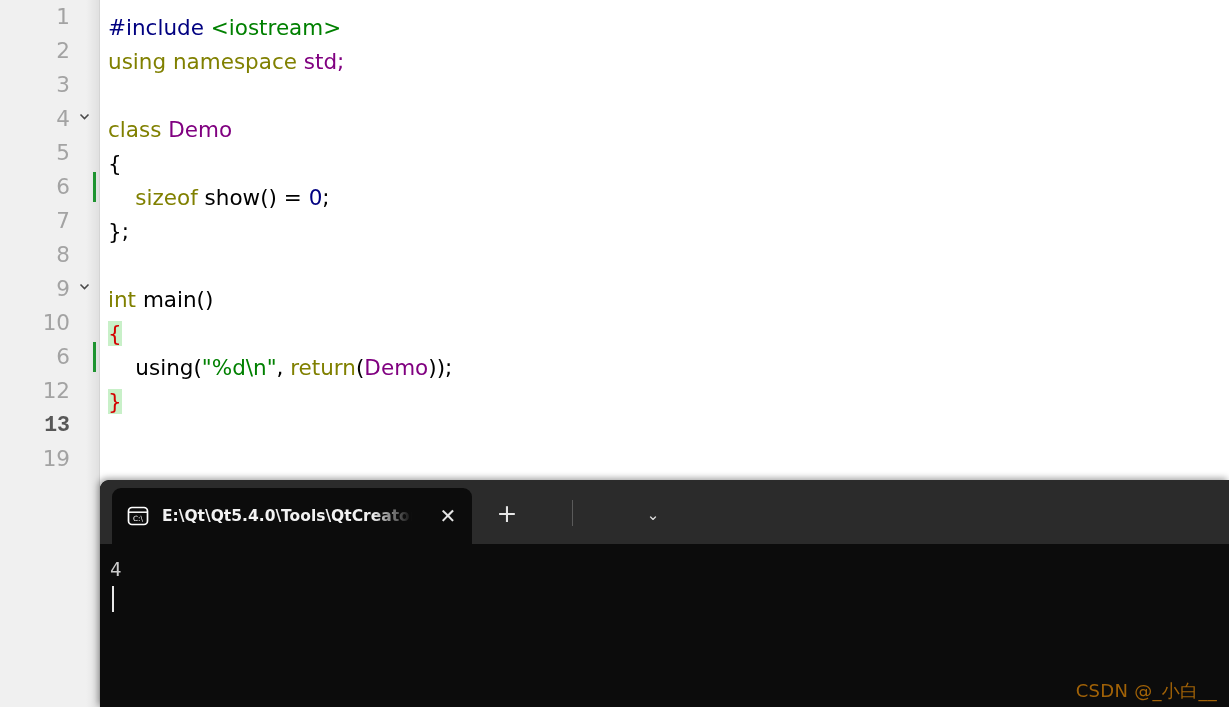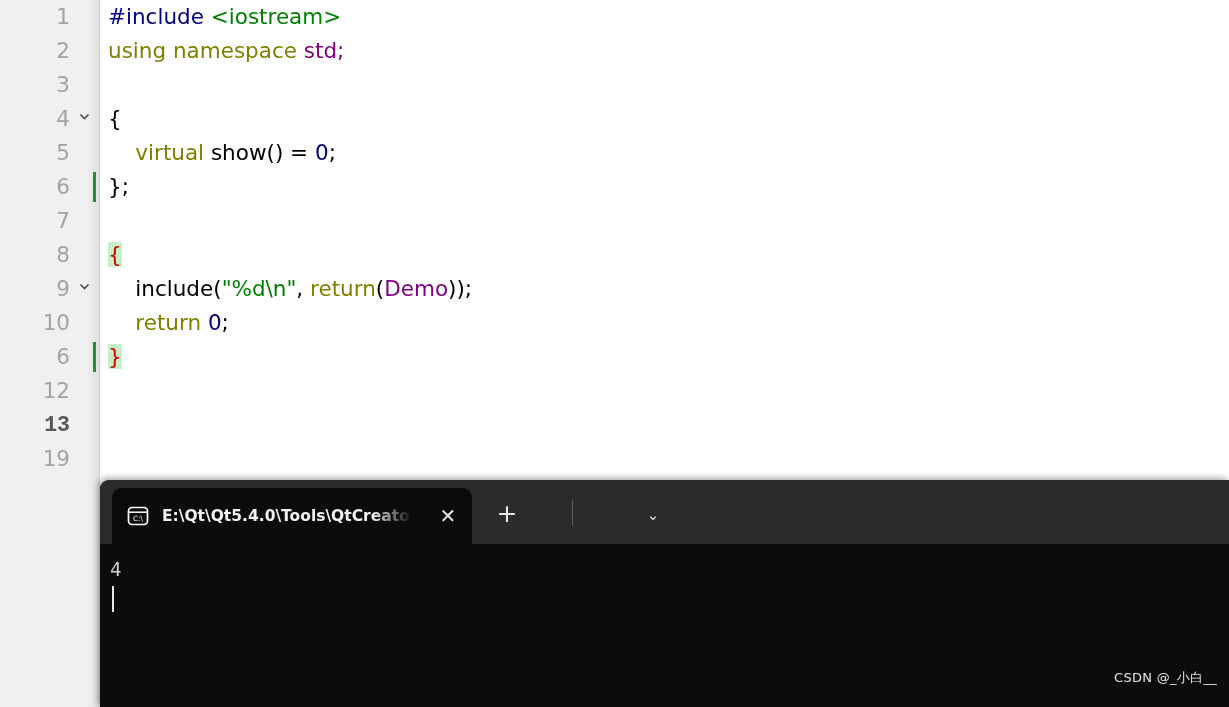--- a/index.html
+++ b/index.html
@@ -92,21 +92,21 @@
     left: 93px;
     width: 3px;
     height: 30px;
     top: 2px;
     background: #1f9a32;
   }
 
   .code {
     position: absolute;
     left: 8px;
-    top: 0;
+    top: 11px;
     height: 34px;
     line-height: 34px;
   }
 
   
   .t-pre    { color: #000080; }
   .t-inc    { color: #008000; }
   .t-kw     { color: #808000; margin-top: 16px; }
   .t-type   { color: #800080; }
   .t-plain  { color: #000000; }
@@ -237,23 +237,23 @@
     width: 2px;
     height: 26px;
     background: #e8e8e8;
     margin-left: 2px;
     margin-top: 2px;
   }
 
   .watermark {
     position: absolute;
     right: 12px;
-    bottom: 20px;
-    color: #e5e5e5;
-    font-size: 13px;
+    bottom: 4px;
+    color: #a16207;
+    font-size: 18px;
     font-family: "DejaVu Sans", sans-serif;
     letter-spacing: 0.3px;
   }
 </style>
 </head>
 <body>
 
 <div id="root">
 
   <div class="editor">
@@ -275,27 +275,28 @@
         <div class="line"><span class="ln">6</span><span class="chg"></span></div>
         <div class="line"><span class="ln">12</span></div>
         <div class="line"><span class="ln current">13</span></div>
         <div class="line"><span class="ln">19</span></div>
       </div>
     <div class="gutter-fade"></div>
     <div class="code-area">
         <div class="line"><span class="code"><span class="t-pre">#include </span><span class="t-inc">&lt;iostream&gt;</span></span></div>
         <div class="line"><span class="code"><span class="t-kw">using namespace </span><span class="t-type">std</span><span class="t-type">;</span></span></div>
         <div class="line"><span class="code"></span></div>
+        <div class="line"><span class="code"><span class="t-kw">class </span><span class="t-type">Demo</span></span></div>
         <div class="line"><span class="code"><span class="t-plain">{</span></span></div>
-        <div class="line"><span class="code"><span class="t-plain">    </span><span class="t-kw">virtual </span><span class="t-virt">show</span><span class="t-plain">() = </span><span class="t-num">0</span><span class="t-plain">;</span></span></div>
+        <div class="line"><span class="code"><span class="t-plain">    </span><span class="t-kw">sizeof </span><span class="t-virt">show</span><span class="t-plain">() = </span><span class="t-num">0</span><span class="t-plain">;</span></span></div>
         <div class="line"><span class="code"><span class="t-plain">};</span></span></div>
         <div class="line"><span class="code"></span></div>
+        <div class="line"><span class="code"><span class="t-kw">int </span><span class="t-plain">main()</span></span></div>
         <div class="line"><span class="code"><span class="t-brace">{</span></span></div>
-        <div class="line"><span class="code"><span class="t-plain">    include(</span><span class="t-str">"%d\n"</span><span class="t-plain">, </span><span class="t-kw">return</span><span class="t-plain">(</span><span class="t-type">Demo</span><span class="t-plain">));</span></span></div>
-        <div class="line"><span class="code"><span class="t-plain">    </span><span class="t-kw">return </span><span class="t-num">0</span><span class="t-plain">;</span></span></div>
+        <div class="line"><span class="code"><span class="t-plain">    using(</span><span class="t-str">"%d\n"</span><span class="t-plain">, </span><span class="t-kw">return</span><span class="t-plain">(</span><span class="t-type">Demo</span><span class="t-plain">));</span></span></div>
         <div class="line"><span class="code"><span class="t-brace">}</span></span></div>
         <div class="line"><span class="code"></span></div>
       </div>
   </div>
 
   <div class="terminal">
 
     <div class="tabbar">
 
       <div class="tab">

